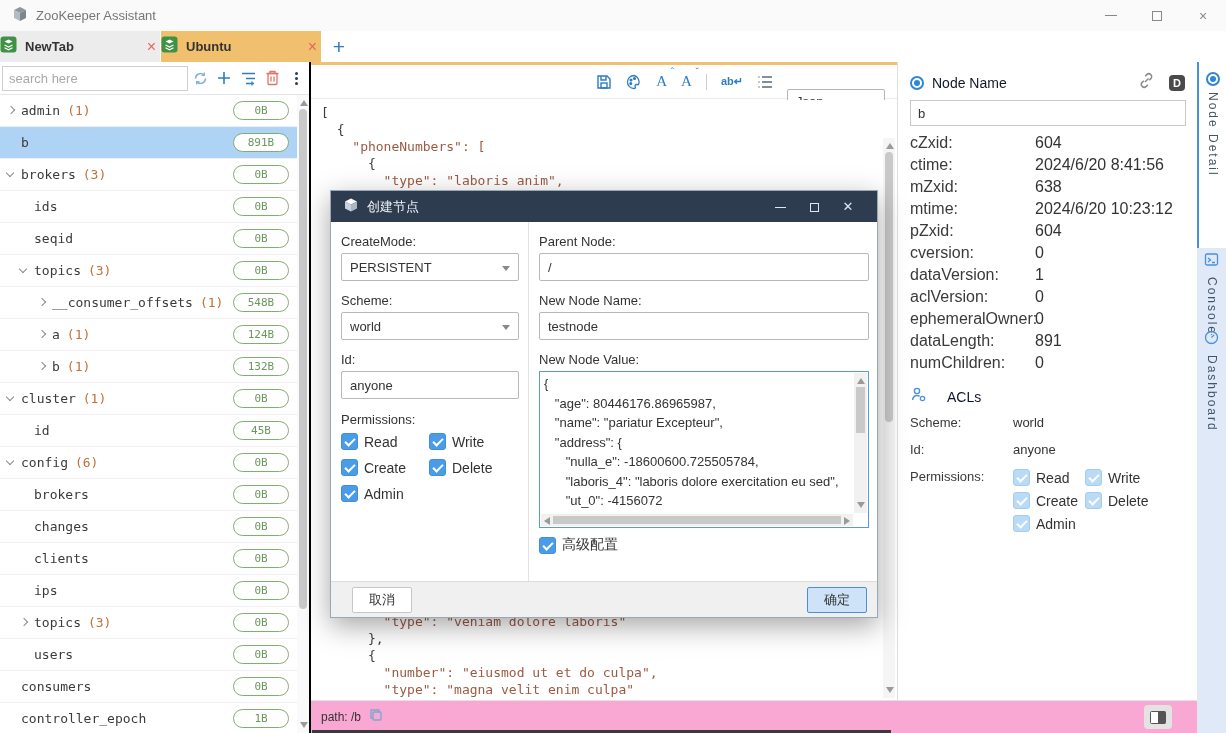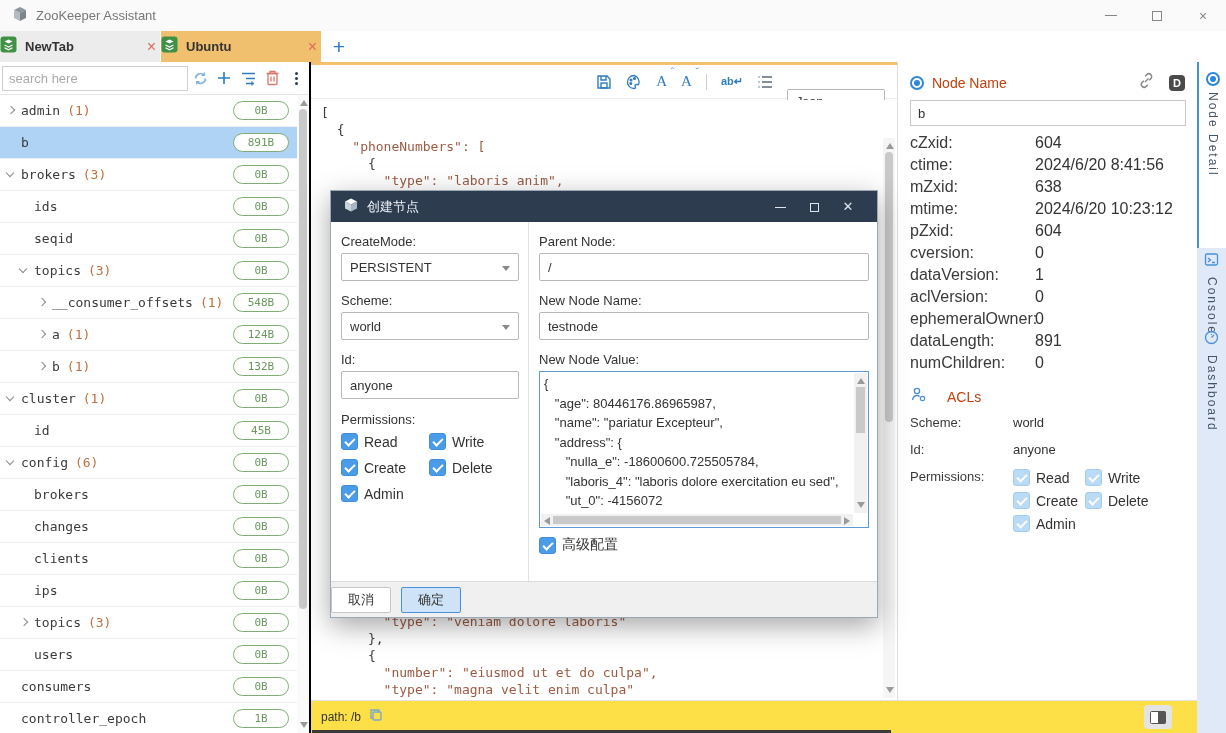--- a/index.html
+++ b/index.html
@@ -70,35 +70,35 @@
   .fmt-select .car { position:absolute; right:8px; top:10px; width:0; height:0;
                      border-left:4px solid transparent; border-right:4px solid transparent; border-top:5px solid #888; }
 
   .editor { position:absolute; left:0; top:38px; right:0; bottom:0; background:#fff; overflow:hidden; }
   .code-top { position:absolute; top:4px; left:10px; }
   .code-bottom { position:absolute; bottom:2px; left:10px; }
   .cl { font:13px "DejaVu Sans Mono", monospace; line-height:17px; white-space:pre; color:#9c5a42; }
   .cl.p { color:#3c3c3c; }
   .ed-scroll { right:2px; top:38px; bottom:2px; background:#f5f5f5; }
 
-  .statusbar { position:absolute; left:311px; right:29px; bottom:0; height:33px; background:#fde047;
+  .statusbar { position:absolute; left:311px; right:29px; bottom:0; height:33px; background:#f9a8d4;
                border-top:1px solid #e2e2e2; display:flex; align-items:center; padding:0 25px 0 10px; }
   .statusbar .path { font-size:12px; color:#333; }
   .statusbar .copy { margin-left:8px; }
   .panel-btn { margin-left:auto; width:28px; height:24px; background:#e3e3e3; border-radius:4px;
                display:flex; align-items:center; justify-content:center; }
   .dark-band { position:absolute; left:312px; right:335px; bottom:0; height:3px; background:#3a3a3a; }
 
   
   .rightpanel { position:absolute; left:897px; width:300px; top:62px; bottom:33px; background:#fff;
                 border-left:1px solid #dedede; overflow:hidden; }
   .nn-row { margin:10px 12px 0; display:flex; align-items:center; }
   .radio-ic { width:14px; height:14px; border:2px solid #2e86d8; border-radius:50%; position:relative; flex:none; }
   .radio-ic::after { content:''; position:absolute; left:2px; top:2px; width:6px; height:6px; border-radius:50%; background:#2e86d8; }
-  .sec-ttl { font-size:14px; color:#c2410c; margin-left:8px; }
+  .sec-ttl { font-size:14px; color:#0f172a; margin-left:8px; }
   .nn-row .spacer { flex:1; }
   .d-badge { width:16px; height:16px; background:#4a4a4a; border-radius:4px; color:#fff; font-size:11px; font-weight:bold;
              display:flex; align-items:center; justify-content:center; margin-left:14px; }
   .nn-input { margin:7px 12px 0; width:276px; height:26px; border:1px solid #c9c9c9; padding:0 7px; font-size:13px; color:#333; }
   .sec-head { margin:16px 12px 0; display:flex; align-items:center; }
   .meta-rows { margin:6px 12px 0; }
   .mrow { height:22px; display:flex; align-items:center; font-size:16px; }
   .mkey { width:125px; color:#3a3a3a; }
   .mval { color:#333; }
   .acl-rows { margin:8px 12px 0; }
@@ -147,21 +147,21 @@
   .vl { font-size:13px; line-height:19.5px; white-space:pre; color:#333; }
   .nnv-vsb { position:absolute; right:1px; top:1px; bottom:14px; width:13px; background:#f1f1f1; }
   .nnv-vsb .sthumb { left:2px; width:9px; top:14px; height:46px; border-radius:0; }
   .nnv-hsb { position:absolute; left:1px; right:15px; bottom:1px; height:12px; background:#f1f1f1; }
   .harrow { position:absolute; top:3px; width:0; height:0; border-top:4px solid transparent; border-bottom:4px solid transparent; }
   .harrow.left { left:3px; border-right:6px solid #9a9a9a; }
   .harrow.right { right:3px; border-left:6px solid #9a9a9a; }
   .hthumb { position:absolute; top:2px; left:12px; right:12px; height:8px; background:#c9c9c9; }
   .adv { margin-top:8px; }
   .mfoot { position:absolute; left:0; right:0; bottom:0; height:36px; background:#f0f0f0; border-top:1px solid #dcdcdc;
-           display:flex; align-items:center; justify-content:flex-start; gap:10px; padding-right:10px; }
+           display:flex; align-items:center; justify-content:space-between; gap:10px; padding-right:10px;padding-left:21px; }
   .btn { height:26px; min-width:60px; padding:0 12px; font-size:13px; border-radius:2px; display:flex; align-items:center; justify-content:center; color:#333; }
   .btn.cancel { background:#fff; border:1px solid #c6c6c6; }
   .btn.ok { background:#cfe3f8; border:1px solid #4a90d9; }
 </style>
 </head>
 <body>
 
 <div id="app">
 
   <div class="titlebar">

